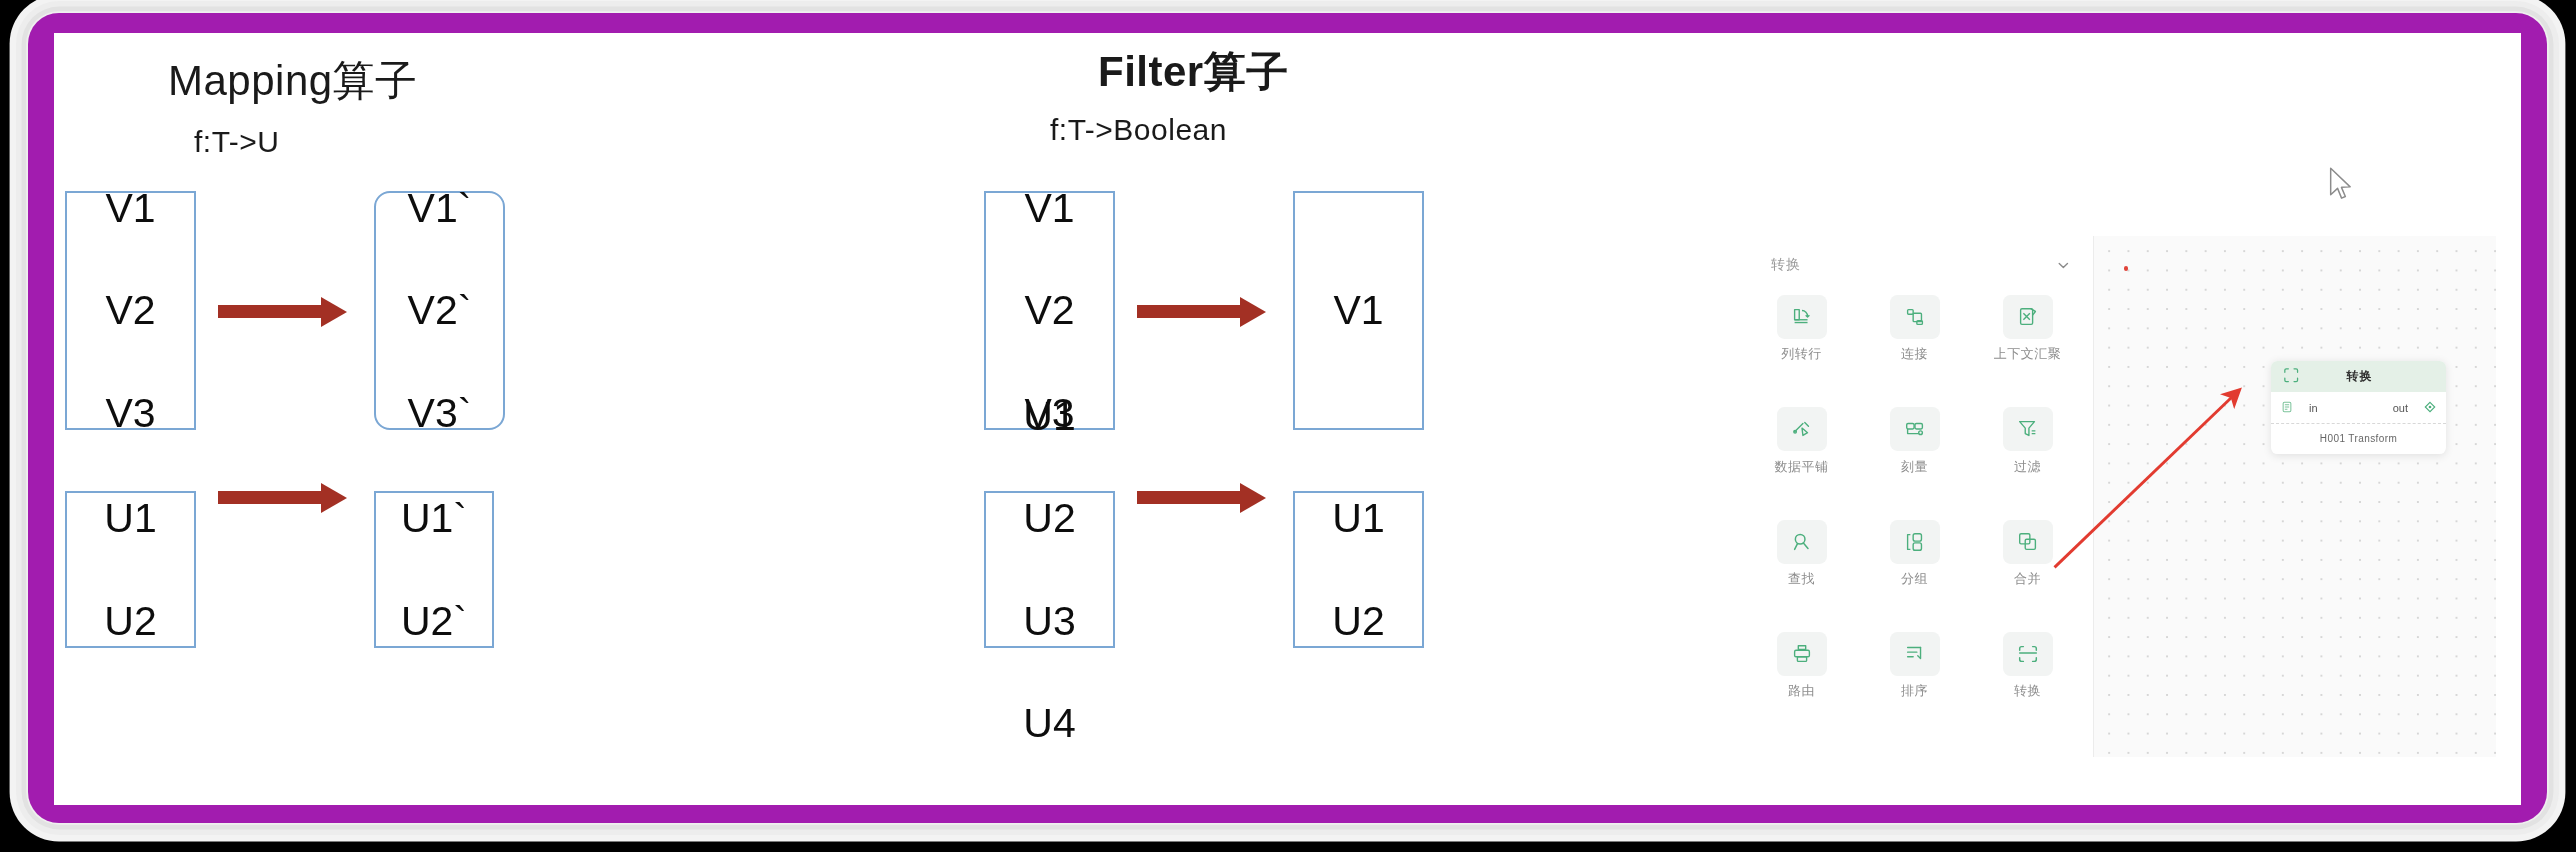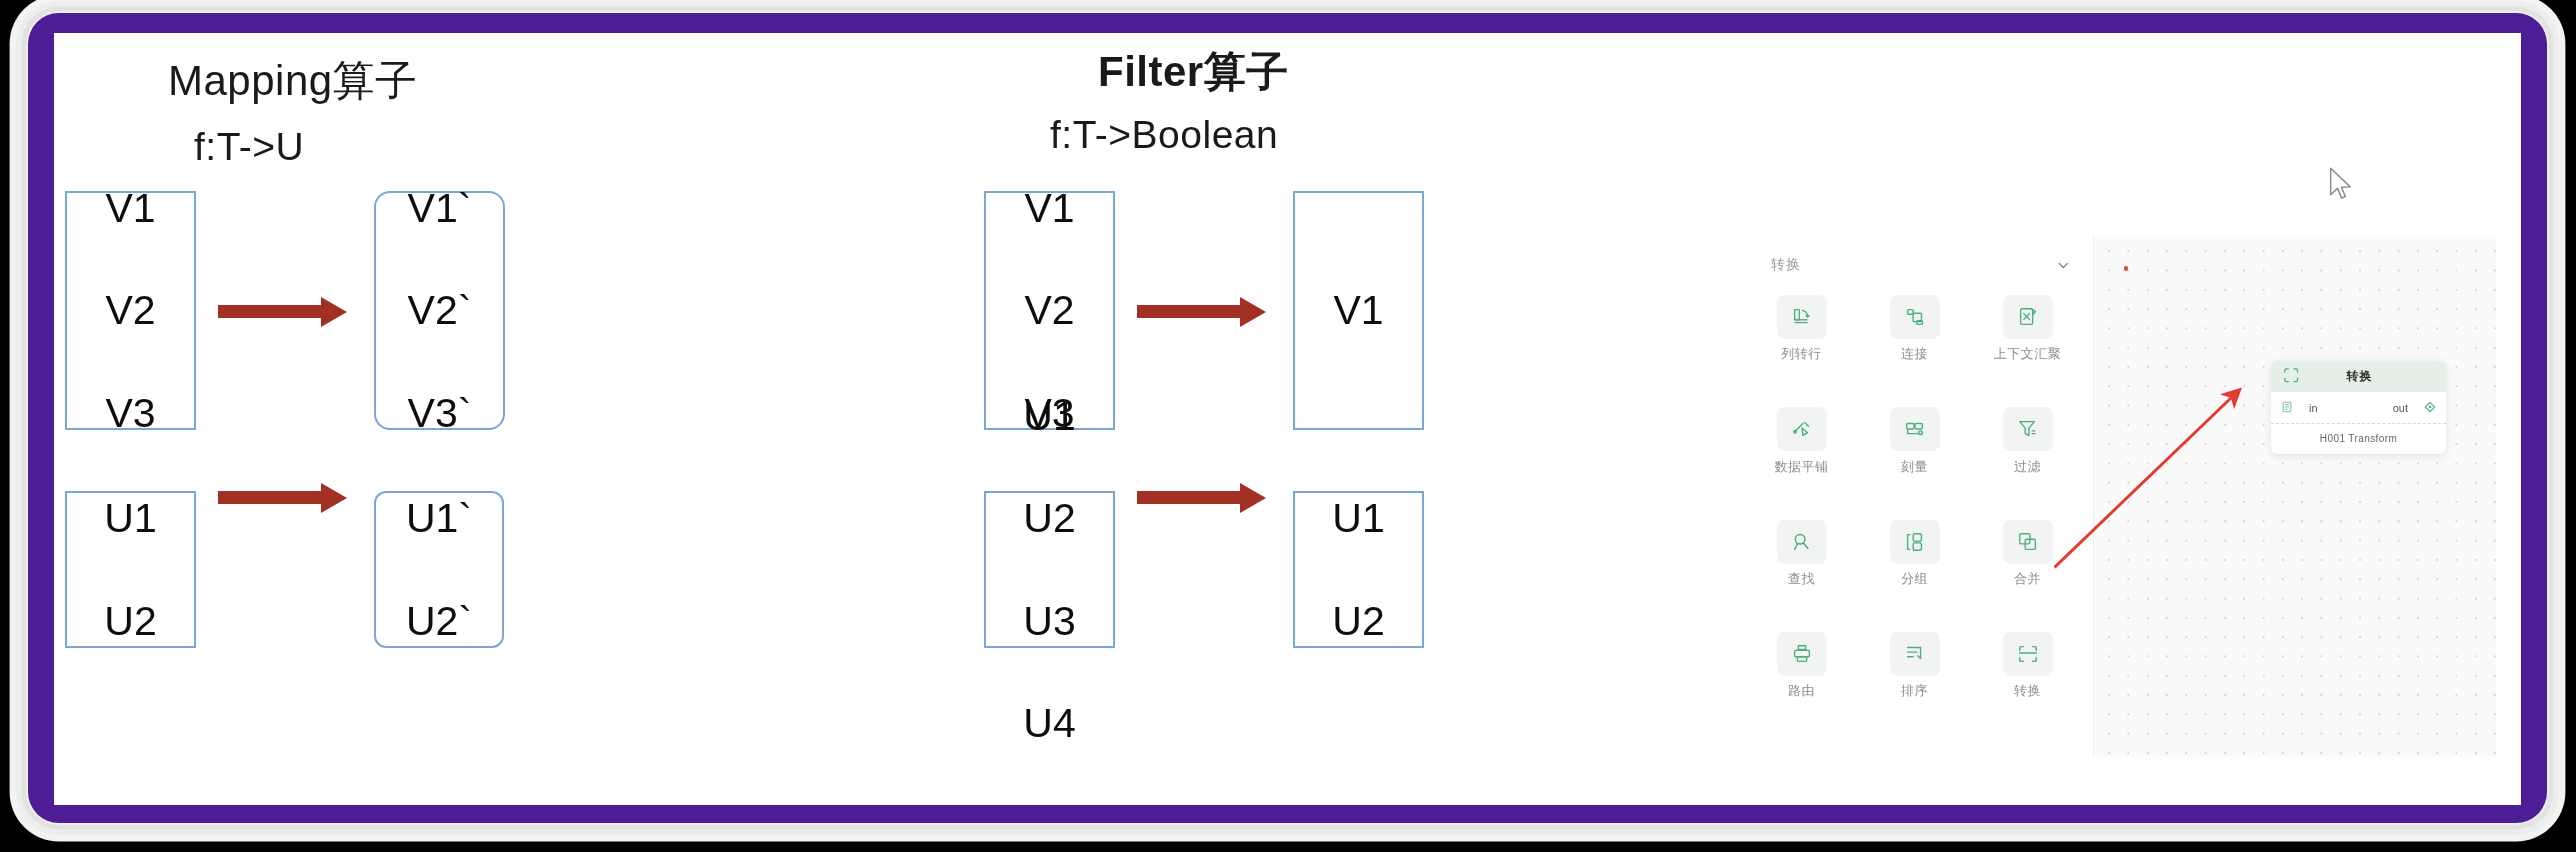--- a/index.html
+++ b/index.html
@@ -14,21 +14,21 @@
     font-family: "Liberation Sans", sans-serif;
   }
 
   
   #screen-frame {
     position: absolute;
     left: 28px;
     top: 13px;
     width: 2519px;
     height: 810px;
-    background: #4c1d95;
+    background: #a21caf;
     border-radius: 31px;
     box-shadow:
       0 0 0 1.8px #efefef,
       0 0 0 6.4px #e2e2e2,
       0 0 0 12px #ededed,
       0 0 0 18.4px #f3f3f3;
     overflow: hidden;
   }
   #slide-canvas {
     position: absolute;
@@ -41,21 +41,21 @@
 
   
   .section-heading {
     position: absolute;
     color: #1a1a1a;
     font-weight: 400;
     white-space: nowrap;
     letter-spacing: 0.5px;
   }
   .heading-main   { font-size: 42px; }
-  .heading-sub    { font-size: 39px; }
+  .heading-sub    { font-size: 30px; }
 
   
   .vbox {
     position: absolute;
     box-sizing: border-box;
     border: 2.8px solid #7ba7d4;
     background: #ffffff;
     display: flex;
     flex-direction: column;
     align-items: center;
@@ -259,21 +259,21 @@
       <span class="cell">V1`</span>
       <span class="cell">V2`</span>
       <span class="cell">V3`</span>
     </div>
 
     <div class="vbox" style="left:11px; top:458px; width:131px; height:157px;">
       <span class="cell">U1</span>
       <span class="cell">U2</span>
     </div>
     <div class="arrow" style="left:164px; top:458px; width:105px;"></div>
-    <div class="vbox" style="left:320px; top:458px; width:130px; height:157px;border-radius:12px;">
+    <div class="vbox" style="left:320px; top:458px; width:120px; height:157px;">
       <span class="cell">U1`</span>
       <span class="cell">U2`</span>
     </div>
 
     <div class="section-heading heading-main" style="left:1044px; top:11px;font-weight:bold;">Filter算子</div>
     <div class="section-heading heading-sub" style="left:996px; top:80px;">f:T-&gt;Boolean</div>
 
     <div class="vbox" style="left:930px; top:158px; width:131px; height:239px;">
       <span class="cell">V1</span>
       <span class="cell">V2</span>

